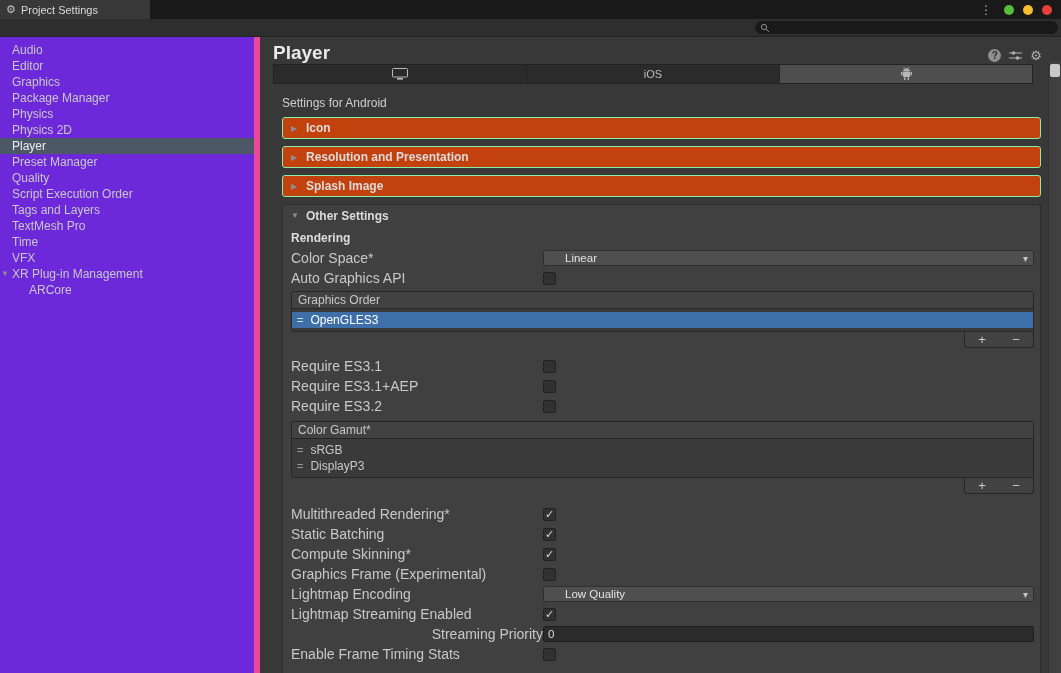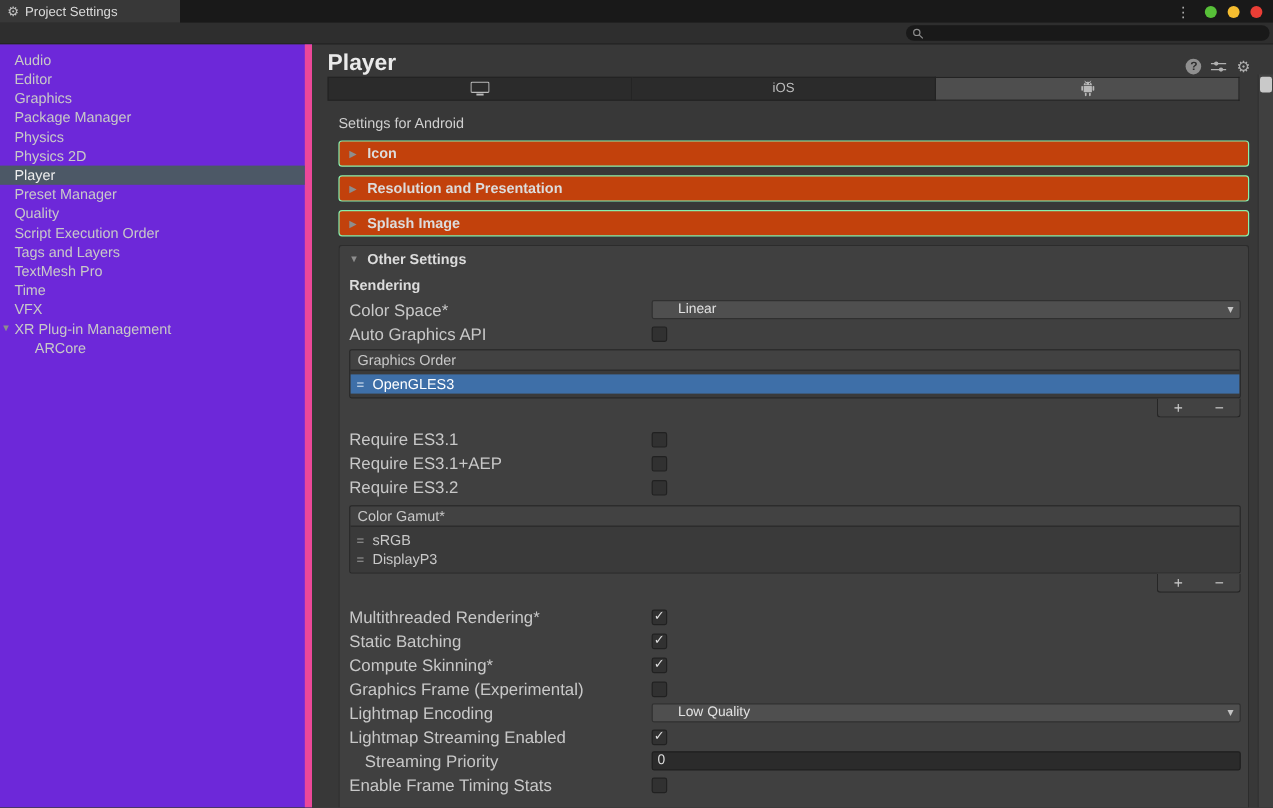--- a/index.html
+++ b/index.html
@@ -64,21 +64,21 @@
   .tri.open::before { content:"▼"; }
   .sec-label { font-weight:bold; font-size:12px; color:#DCDCDC; }
 
   .otherbox { background:#404040; border:1px solid #2C2C2C; border-bottom:none;
               border-radius:3px 3px 0 0; padding-bottom:20px; }
   .obox-header { height:21px; display:flex; align-items:center; padding-left:8px; gap:7px; }
   .rows { padding:2px 6px 0 8px; }
   .row { display:flex; align-items:center; height:20px; }
   .rheading { font-weight:bold; color:#DCDCDC; font-size:12px; height:20px; display:flex; align-items:center; }
   .rlabel { width:252px; flex-shrink:0; font-size:14px; color:#C8C8C8; }
-  .rlabel.indent2 { padding-left:13px; }
+  .rlabel.indent2 { padding-left:13px;text-align:right; }
 
   .dropdown { flex:1; height:16px; background:#4F4F4F; border:1px solid #303030; border-radius:2px;
               display:flex; align-items:center; padding:0 5px; font-size:11.5px; color:#E2E2E2; }
   .dropdown .dval { flex:1;margin-left:16px; }
   .darr::before { content:"▾"; color:#C4C4C4; font-size:10px; }
 
   .checkbox { width:13px; height:13px; background:#313131; border:1px solid #212121; border-radius:2px;
               display:flex; align-items:center; justify-content:center; }
   .checkbox.on::after { content:"✓"; color:#DCDCDC; font-size:11px; line-height:1; }
 

